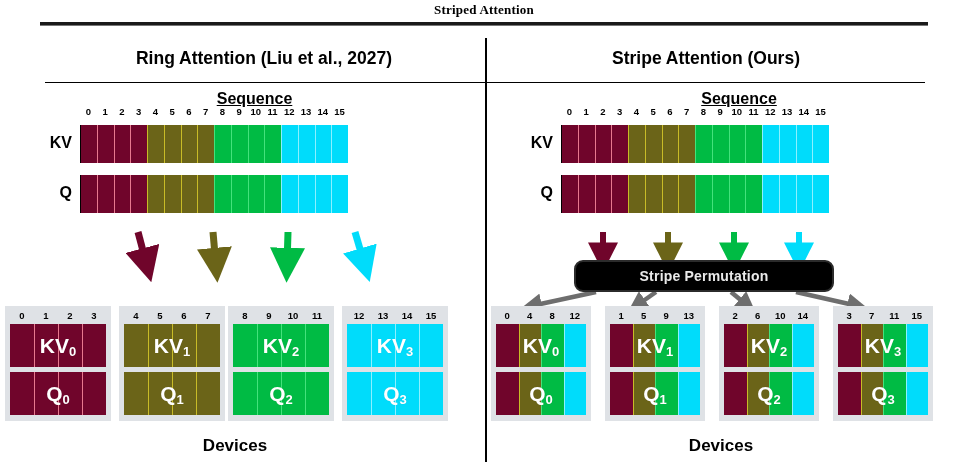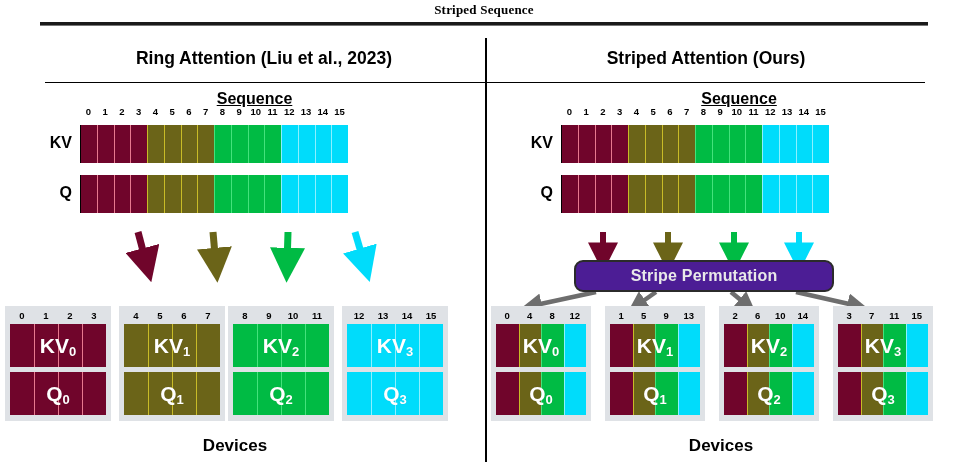--- a/index.html
+++ b/index.html
@@ -59,22 +59,22 @@
   .c-cyan  {background:#00DCFB;border-color:#8CF0FF;}
 
   .bar .cell{border-left-width:1.6px;border-left-style:solid;}
 
   
   .arrow-svg{position:absolute;left:0;top:0;width:100%;height:100%;pointer-events:none;overflow:visible;}
 
   
   .perm-box{
     position:absolute;box-sizing:border-box;
-    background:#4c1d95;border:2px solid #2b2b2b;border-radius:9px;
-    color:#e9e9e9;font-size:16px;font-weight:bold;
+    background:#000000;border:2px solid #2b2b2b;border-radius:9px;
+    color:#e9e9e9;font-size:14px;font-weight:bold;
     display:flex;align-items:center;justify-content:center;
     letter-spacing:.2px;
   }
 
   
   .dev{
     position:absolute;box-sizing:border-box;background:#dfe2e6;
     padding:3px 5px 6px 5px;
   }
   .dev-ticks{display:flex;height:13px;}
@@ -92,26 +92,26 @@
 
   .devices-cap{
     position:absolute;text-align:center;font-weight:bold;font-size:17px;color:#000;
   }
 </style>
 </head>
 <body>
 
 <div class="page">
 
-  <div class="doc-title">Striped Sequence</div>
+  <div class="doc-title">Striped Attention</div>
   <div class="rule-top"></div>
   <div class="rule-top2"></div>
 
-  <div class="panel-head left">Ring Attention (Liu et al., 2023)</div>
-  <div class="panel-head right">Striped Attention (Ours)</div>
+  <div class="panel-head left">Ring Attention (Liu et al., 2027)</div>
+  <div class="panel-head right">Stripe Attention (Ours)</div>
   <div class="rule-head"></div>
   <div class="divider-v"></div>
 
   <div class="panel left">
     <div class="seq-title"><span>Sequence</span></div>
 
     <div class="ticks" id="ticks-left" style="left: 80px; top: 22px; width: 268px;">
         <div class="t" style="width: 16.75px;">0</div>
         <div class="t" style="width: 16.75px;">1</div>
         <div class="t" style="width: 16.75px;">2</div>

